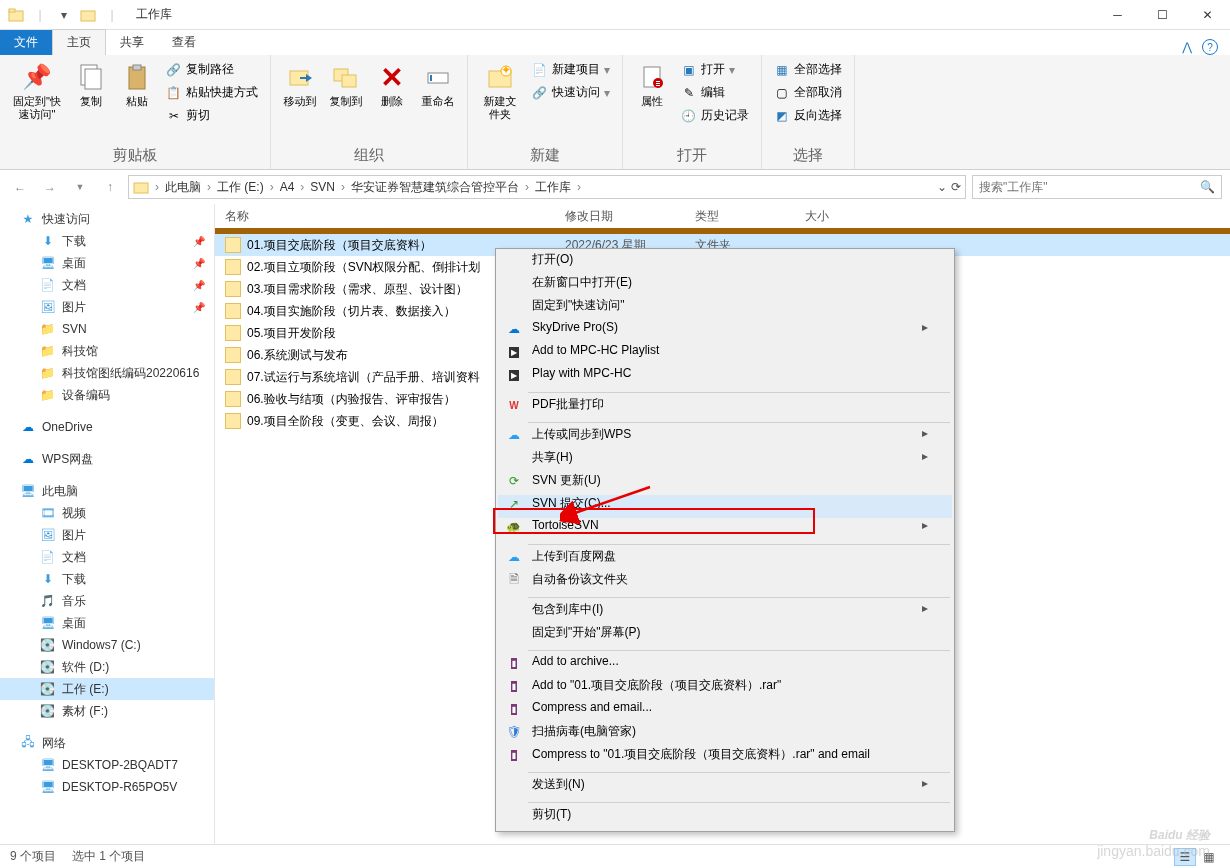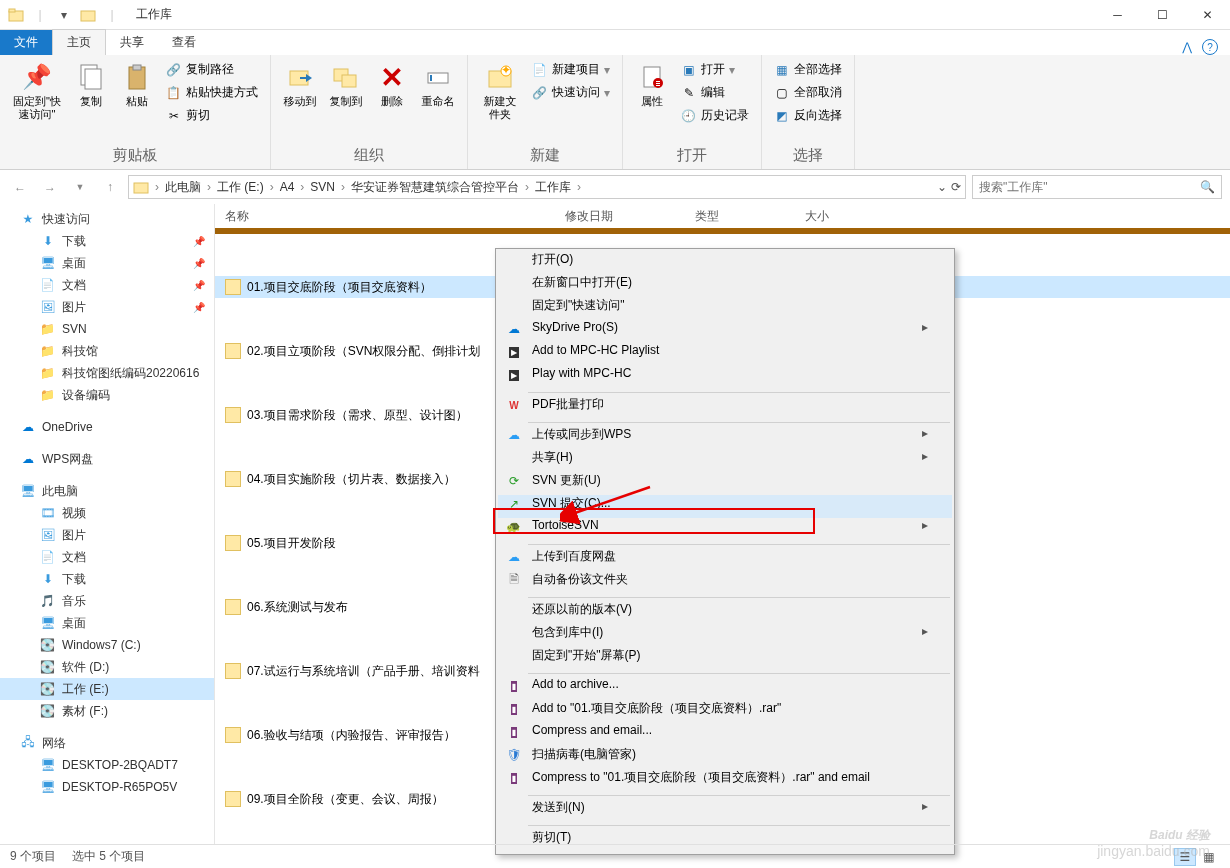--- a/index.html
+++ b/index.html
@@ -54,21 +54,21 @@
 .navgap { height: 10px; }
 
 .contentpane { flex: 1; position: relative; }
 .cols { display: flex; height: 30px; align-items: center; border-bottom: 6px solid #a16207; color: #555; padding-left: 10px; }
 .col-name { width: 340px; }
 .col-date { width: 130px; }
 .col-type { width: 110px; }
 .col-size { width: 80px; }
 
 .filelist { }
-.filerow { display: flex; align-items: center; height: 22px; padding-left: 10px; margin-top: 42px; }
+.filerow { display: flex; align-items: center; height: 22px; padding-left: 10px; }
 .filerow.selected { background: #cce8ff; }
 .filerow .fname { width: 340px; display: flex; align-items: center; gap: 6px; }
 .filerow .fdate { width: 130px; color: #555; }
 .filerow .ftype { width: 110px; color: #555; }
 .fico { width: 16px; height: 16px; background: #ffe9a6; border: 1px solid #e0c060; display: inline-block; }
 
 
 .ctxmenu { position: absolute; background: #f0f0f0; border: 1px solid #a0a0a0; box-shadow: 3px 3px 6px rgba(0,0,0,0.25); width: 460px; top: 248px; left: 495px; padding: 2px; }
 .ctxitem { display: flex; align-items: flex-start; height: 23px; padding: 0 24px 0 4px; position: relative; }
 .ctxitem .cicon { width: 24px; height: 18px; display: inline-flex; align-items: center; justify-content: center; font-size: 12px; }
@@ -600,24 +600,20 @@
     </div>
     <div class="ctxitem">
       <span class="cicon">
         <span style="color:#666">🗎</span>
       </span>
       <span class="clabel">自动备份该文件夹</span>
     </div>
     <div class="ctxsep"></div>
     <div class="ctxitem">
       <span class="cicon"></span>
-      <span class="clabel">还原以前的版本(V)</span>
-    </div>
-    <div class="ctxitem">
-      <span class="cicon"></span>
       <span class="clabel">包含到库中(I)</span>
       <span class="carrow">▸</span>
     </div>
     <div class="ctxitem">
       <span class="cicon"></span>
       <span class="clabel">固定到"开始"屏幕(P)</span>
     </div>
     <div class="ctxsep"></div>
     <div class="ctxitem">
       <span class="cicon">
@@ -666,21 +662,21 @@
   <defs>
       <marker id="ah" markerWidth="10" markerHeight="10" refX="2" refY="5" orient="auto">
         <path d="M0,0 L10,5 L0,10 Z" fill="#e60000"></path>
       </marker>
     </defs>
   <line x1="90" y1="5" x2="12" y2="32" stroke="#e60000" stroke-width="2.5" marker-end="url(#ah)"></line>
 </svg>
 
 <div class="statusbar">
   <span>9 个项目</span>
-  <span>选中 5 个项目</span>
+  <span>选中 1 个项目</span>
   <div class="viewbtns">
     <div class="viewbtn active">☰</div>
     <div class="viewbtn">▦</div>
   </div>
 </div>
 
 <div class="watermark">
   <span>Baidu 经验</span>
   <span class="sub">jingyan.baidu.com</span>
 </div>

